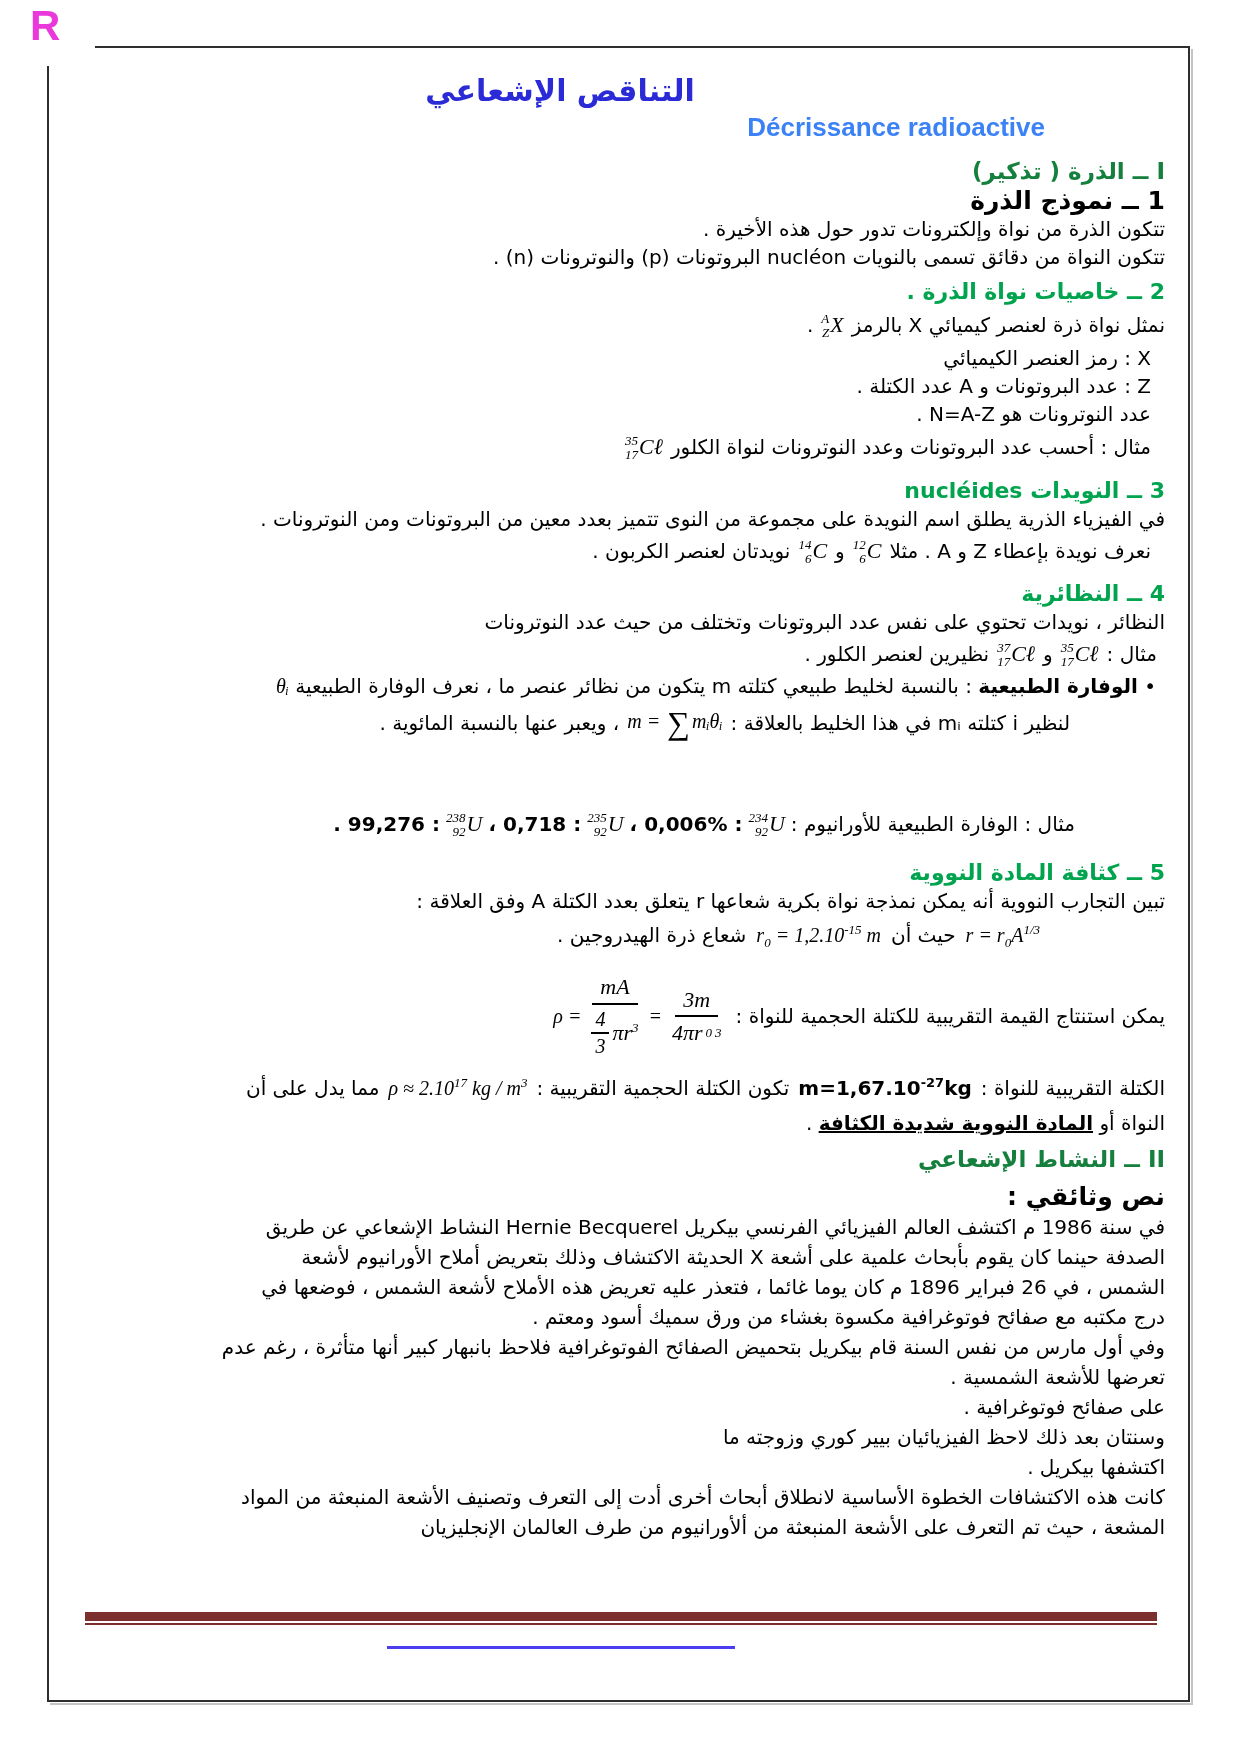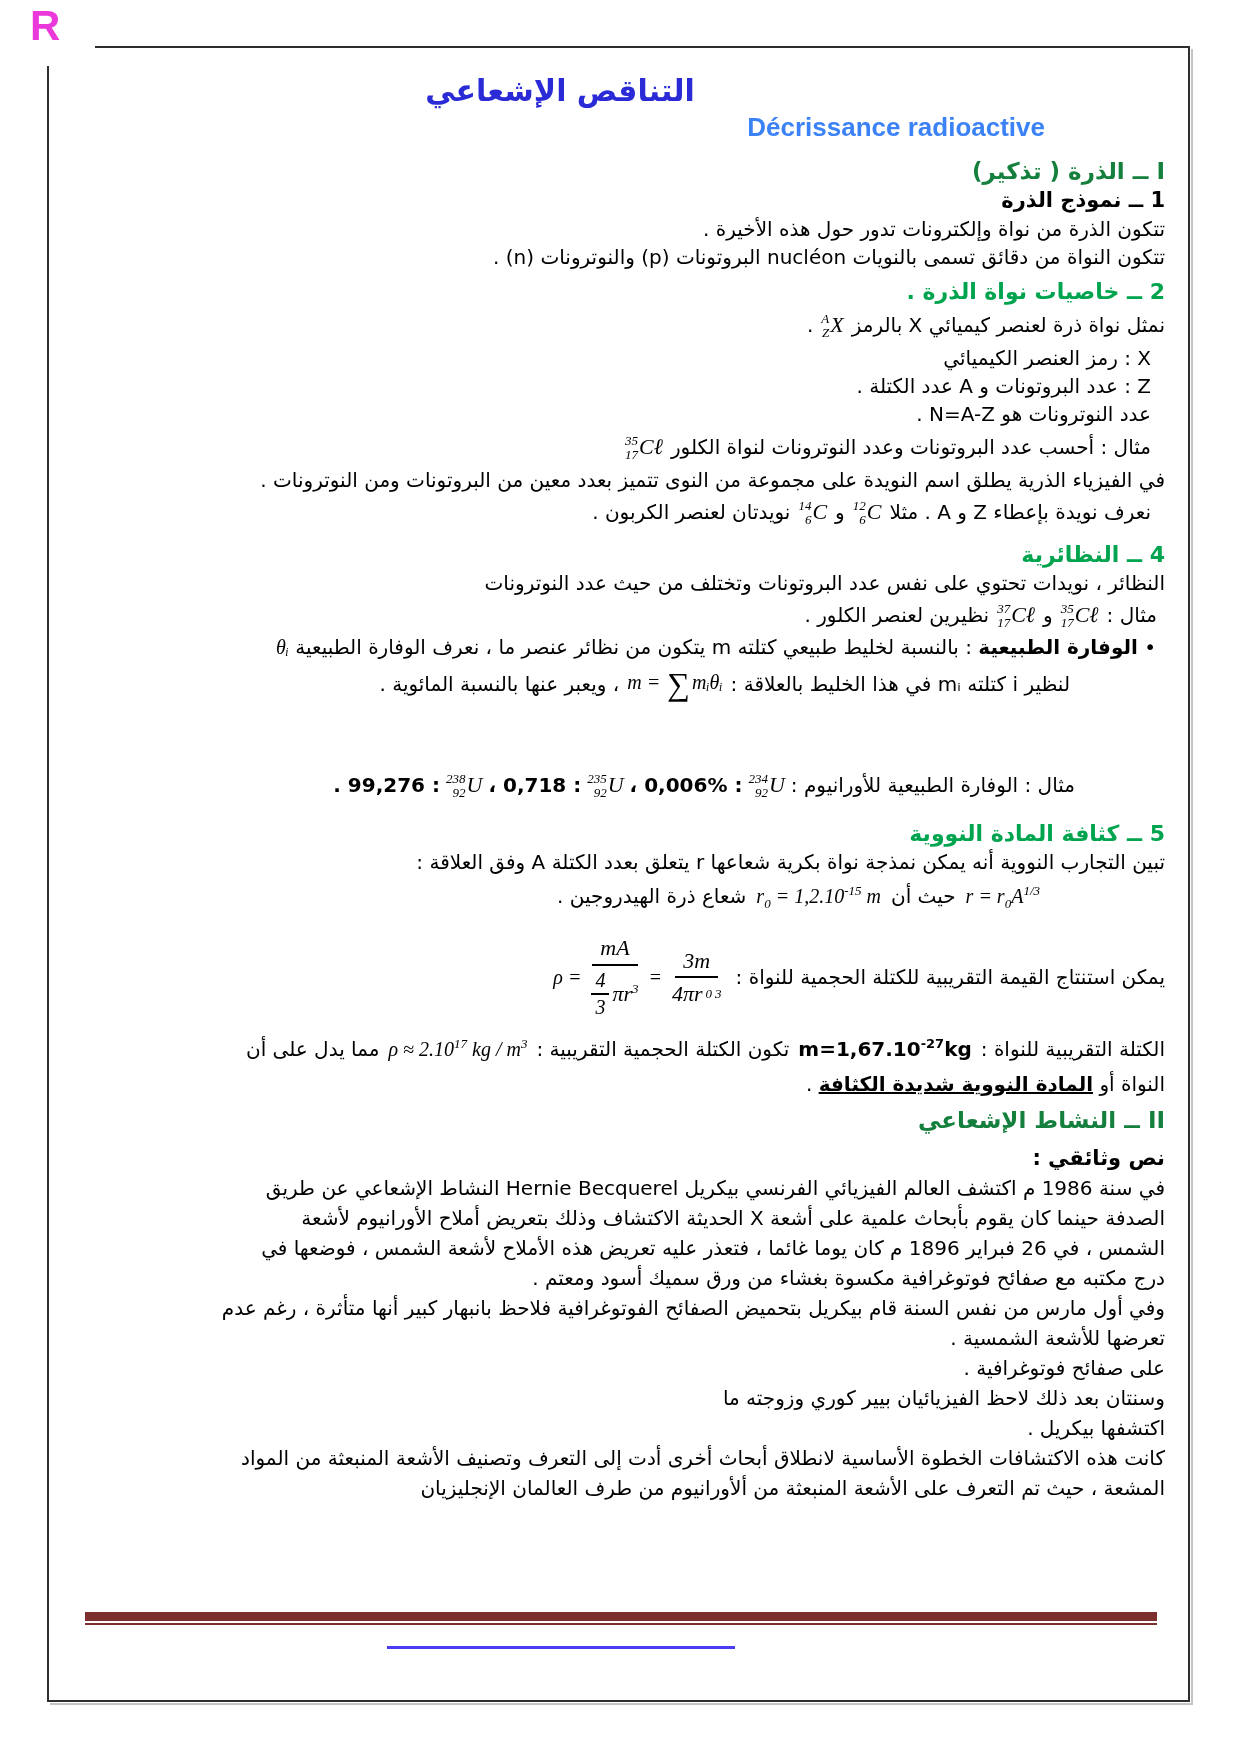--- a/index.html
+++ b/index.html
@@ -13,21 +13,21 @@
   .right-border{position:absolute;left:1188px;top:46px;width:2px;height:1656px;background:#2e2e2e;box-shadow:3px 3px 0 #c4c4c4;}
   .bottom-border{position:absolute;left:47px;top:1700px;width:1143px;height:2px;background:#2e2e2e;box-shadow:3px 3px 0 #c4c4c4;}
   
   .content{position:absolute;left:75px;top:60px;width:1090px;direction:rtl;text-align:right;
            font-size:20px;line-height:28px;}
   .title-ar{margin:12px 120px 0 0;text-align:center;font-weight:bold;font-size:30px;line-height:38px;color:#2a2ad6;}
   .title-fr{margin:0 120px 0 0;text-align:right;font-weight:bold;font-size:26px;line-height:34px;color:#3b82f6;
             font-family:"Liberation Sans",sans-serif;direction:ltr;}
   .hmain{color:#15803d;font-weight:bold;font-size:23px;line-height:30px;margin-top:12px;}
   .hgreen{color:#00a44e;font-weight:bold;font-size:22px;line-height:29px;margin-top:6px;}
-  .hsub{font-weight:bold;font-size:21px;line-height:29px;}
+  .hsub{font-weight:bold;font-size:25px;line-height:29px;}
   .line{line-height:28px;}
   .ind{margin-right:14px;}
   .fline{display:flex;align-items:center;gap:8px;}
   .b{font-weight:bold;}
   .ul-b{font-weight:bold;text-decoration:underline;}
   .math{font-family:"Liberation Serif",serif;font-style:italic;}
   .boldnum{font-weight:bold;}
   sup,sub{font-size:13px;line-height:0;font-family:inherit;}
   
   .nuc{display:inline-flex;align-items:center;vertical-align:middle;
@@ -90,20 +90,21 @@
     <span>مثال : أحسب عدد البروتونات وعدد النوترونات لنواة الكلور</span>
     <span class="nuc" dir="ltr">
         <span class="nums">
           <span>35</span>
           <span>17</span>
         </span>
         <span class="el">Cℓ</span>
       </span>
   </div>
 
+  <div class="hgreen" style="margin-top:10px">3 ــ النويدات nucléides</div>
   <div class="line">في الفيزياء الذرية يطلق اسم النويدة على مجموعة من النوى تتميز بعدد معين من البروتونات ومن النوترونات .</div>
   <div class="fline ind" style="min-height:36px">
     <span>نعرف نويدة بإعطاء Z و A . مثلا</span>
     <span class="nuc" dir="ltr">
         <span class="nums">
           <span>12</span>
           <span>6</span>
         </span>
         <span class="el">C</span>
       </span>

